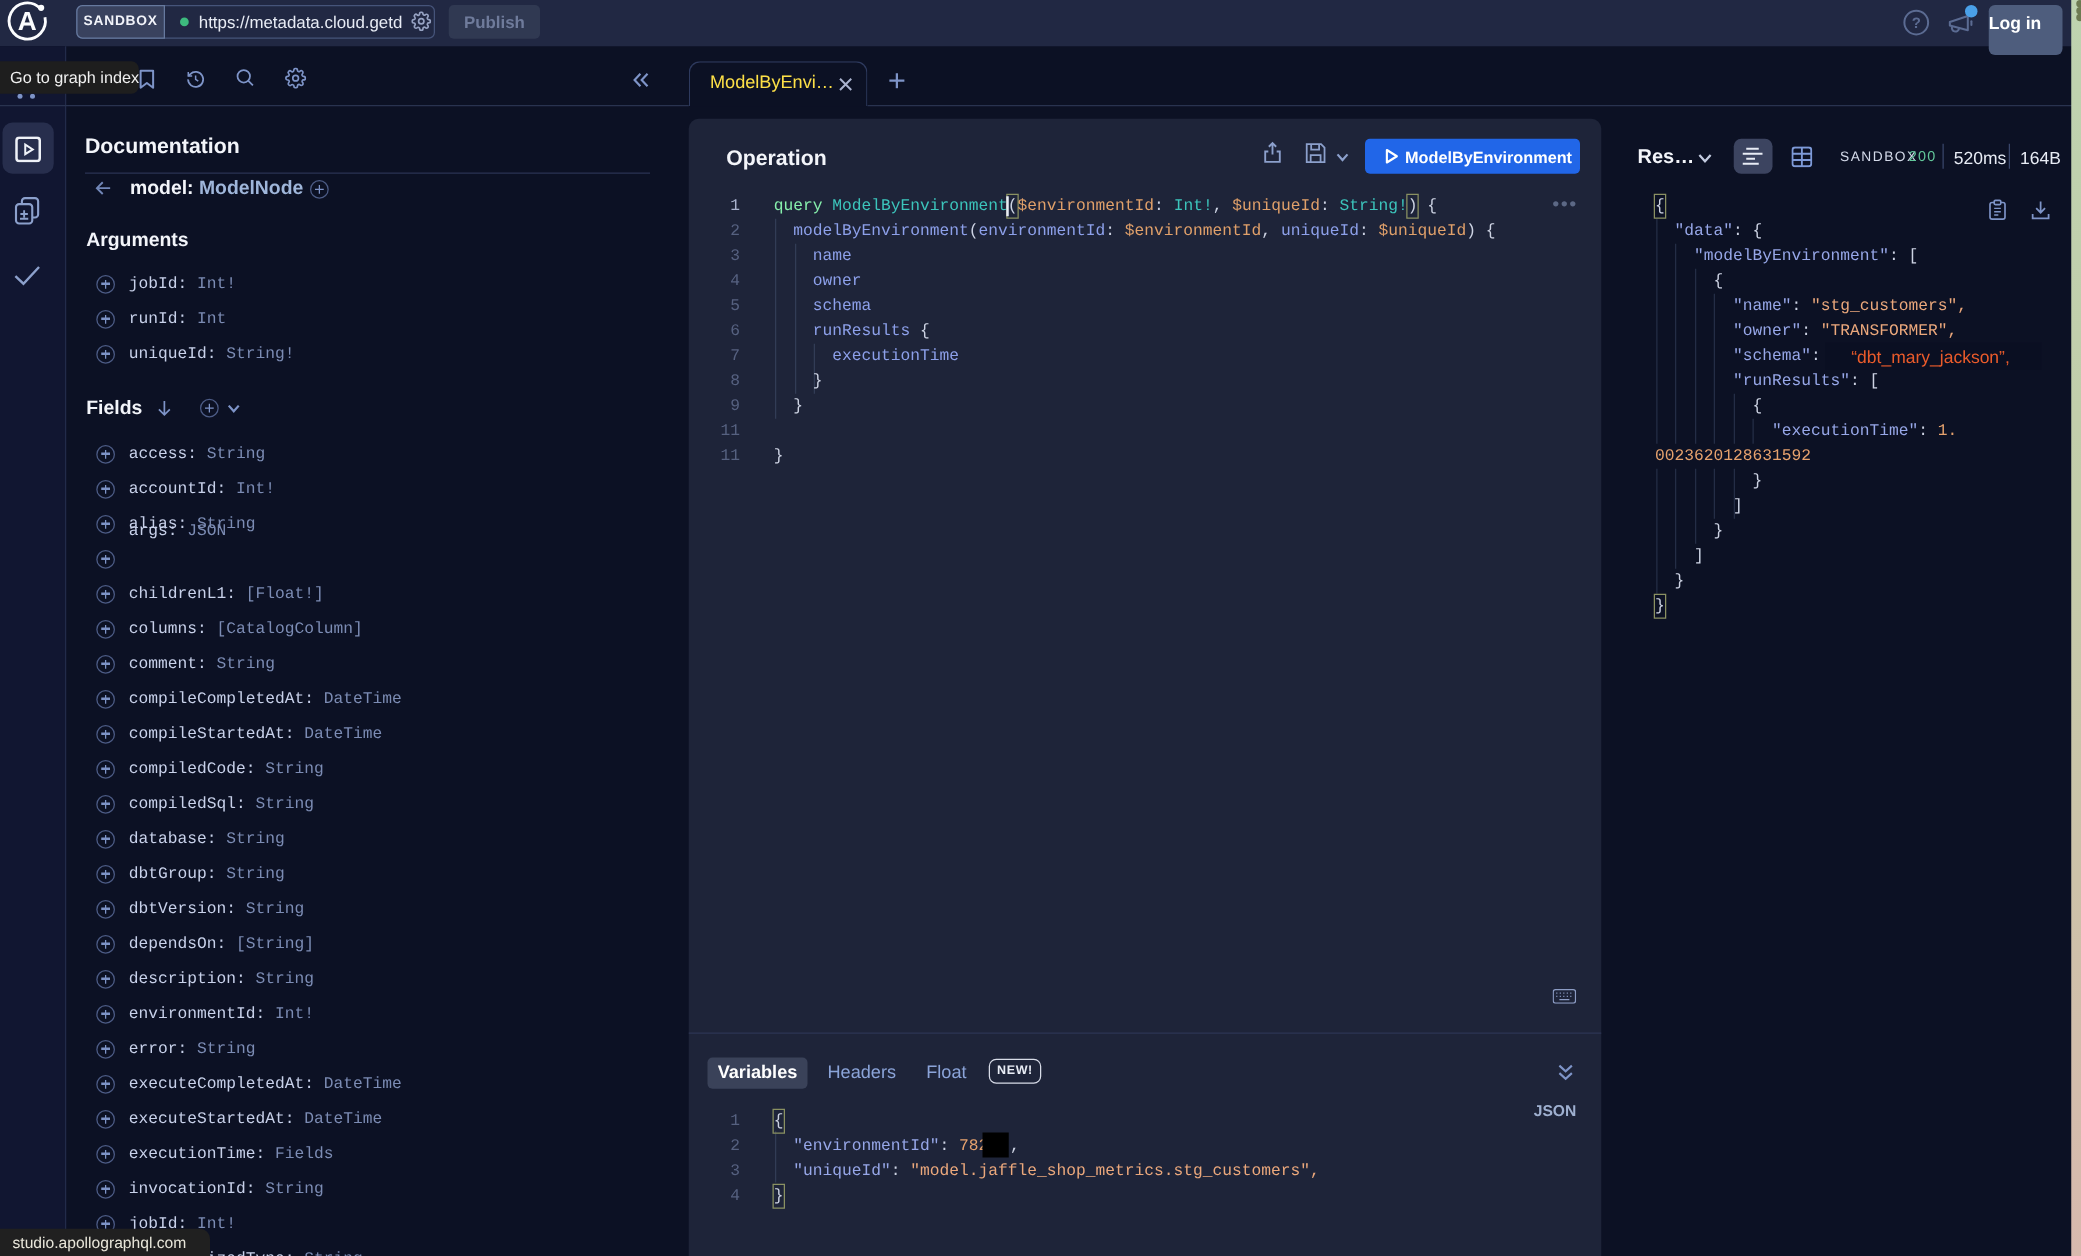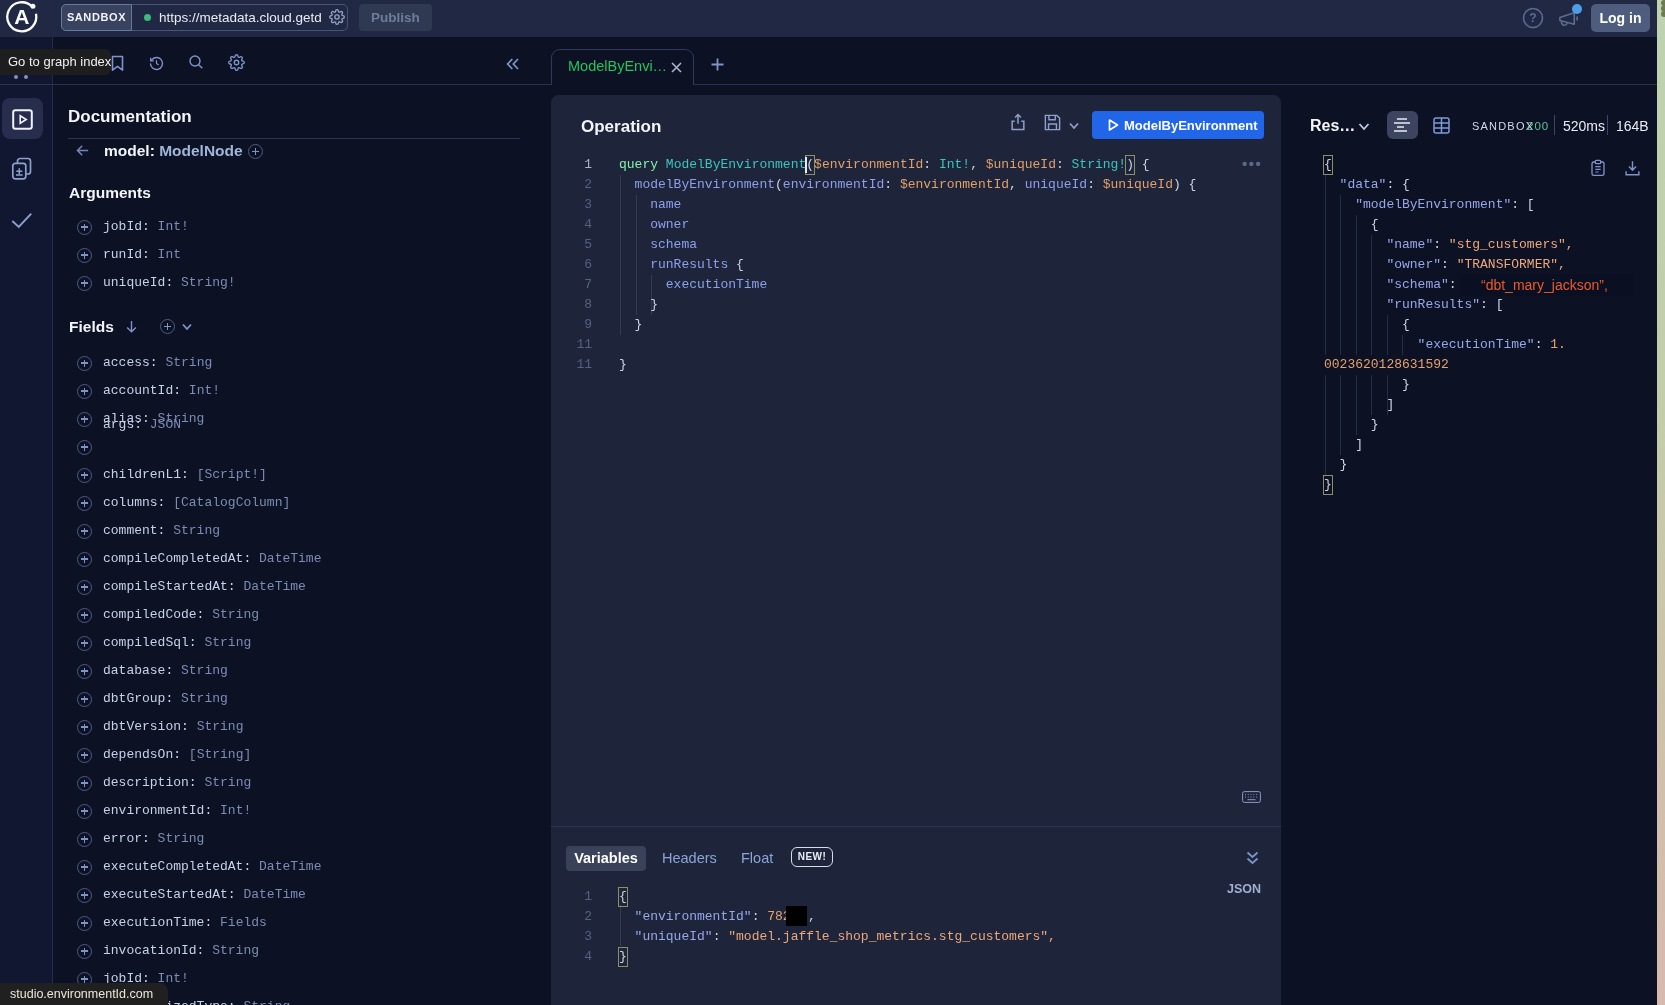--- a/index.html
+++ b/index.html
@@ -49,21 +49,21 @@
     <text x="11" y="15.4" text-anchor="middle" fill="#5b6b92" font-size="12" font-weight="bold" font-family="Liberation Sans">?</text>
   </svg>
 
   <svg class="abs" style="left:1557px;top:7px" width="23" height="23" viewBox="0 0 24 24" fill="none" stroke="#5b6b92" stroke-width="1.7" stroke-linejoin="round" stroke-linecap="round">
     <path d="m3 11 15-5v12L3 14v-3z"></path>
     <path d="M10.6 16.8a3 3 0 1 1-5.8-1.6"></path>
     <path d="M21 10.5 L21 13.5"></path>
   </svg>
   <div class="abs" style="left:1572px;top:4px;width:10px;height:10px;border-radius:50%;background:#4aa0e8"></div>
 
-  <div class="abs" style="left:1591px;top:3.5px;width:59px;height:28px;background:#4e5d7d;border-radius:5px;color:#fff;font-size:14px;font-weight:bold;text-align:center;line-height:28px">Log in</div>
+  <div class="abs" style="left:1591px;top:3.5px;width:59px;height:40px;background:#4e5d7d;border-radius:5px;color:#fff;font-size:14px;font-weight:bold;line-height:28px">Log in</div>
 </div>
 
 <div class="abs" style="left:0;top:37px;width:52px;height:968px;background:#111631"></div>
 <div class="abs" style="left:52px;top:37px;width:1px;height:968px;background:#222b4a"></div>
 <div id="sidebar">
 
   <div class="abs" style="left:14px;top:75px;width:4px;height:4px;border-radius:50%;background:#7e94c8"></div>
   <div class="abs" style="left:23.5px;top:75px;width:4px;height:4px;border-radius:50%;background:#7e94c8"></div>
 
   <div class="abs" style="left:2px;top:98px;width:41px;height:41px;background:#272e4d;border-radius:8px"></div>
@@ -106,21 +106,21 @@
   <svg class="abs" style="left:228px;top:54px" width="17" height="17" viewBox="0 0 24 24" fill="none" stroke="#7e94c8" stroke-width="1.9">
     <circle cx="12" cy="12" r="3.2"></circle>
     <path d="M19.4 15a1.65 1.65 0 0 0 .33 1.82l.06.06a2 2 0 1 1-2.83 2.83l-.06-.06a1.65 1.65 0 0 0-1.82-.33 1.65 1.65 0 0 0-1 1.51V21a2 2 0 1 1-4 0v-.09A1.65 1.65 0 0 0 9 19.4a1.65 1.65 0 0 0-1.82.33l-.06.06a2 2 0 1 1-2.83-2.83l.06-.06a1.65 1.65 0 0 0 .33-1.82 1.65 1.65 0 0 0-1.51-1H3a2 2 0 1 1 0-4h.09A1.65 1.65 0 0 0 4.6 9a1.65 1.65 0 0 0-.33-1.82l-.06-.06a2 2 0 1 1 2.83-2.83l.06.06a1.65 1.65 0 0 0 1.82.33H9a1.65 1.65 0 0 0 1-1.51V3a2 2 0 1 1 4 0v.09a1.65 1.65 0 0 0 1 1.51 1.65 1.65 0 0 0 1.82-.33l.06-.06a2 2 0 1 1 2.83 2.83l-.06.06a1.65 1.65 0 0 0-.33 1.82V9a1.65 1.65 0 0 0 1.51 1H21a2 2 0 1 1 0 4h-.09a1.65 1.65 0 0 0-1.51 1z"></path>
   </svg>
 
   <svg class="abs" style="left:505px;top:56px" width="16" height="16" viewBox="0 0 24 24" fill="none" stroke="#7e94c8" stroke-width="2.6">
     <path d="M11 4.5 L4 12 L11 19.5 M19.5 4.5 L12.5 12 L19.5 19.5"></path>
   </svg>
 
   <div class="abs" style="left:551px;top:49px;width:143px;height:36px;border:1px solid #2e3a5e;border-bottom:none;border-radius:9px 9px 0 0;box-sizing:border-box;background:#0c1124"></div>
-  <div class="abs" style="left:568px;top:58px;color:#22c55e;font-size:14.5px">ModelByEnvi…</div>
+  <div class="abs" style="left:568px;top:58px;color:#fde047;font-size:14.5px">ModelByEnvi…</div>
   <svg class="abs" style="left:669px;top:60px" width="15" height="15" viewBox="0 0 15 15" stroke="#aab3cf" stroke-width="1.6">
     <path d="M3 3 L12 12 M12 3 L3 12"></path>
   </svg>
 
   <svg class="abs" style="left:711px;top:58px" width="13" height="13" viewBox="0 0 13 13" stroke="#7e94c8" stroke-width="1.8">
     <path d="M6.5 0.5 L6.5 12.5 M0.5 6.5 L12.5 6.5"></path>
   </svg>
 
   <div class="abs" style="left:0;top:49px;width:111px;height:26px;background:#1e1e1e;border-radius:0 6px 6px 0;color:#f0f0f0;font-size:13px;line-height:26px;padding-left:8px;box-sizing:border-box;white-space:nowrap">Go to graph index</div>
 </div>
@@ -155,21 +155,21 @@
 
   <div class="pc" style="left:77px;top:355.5px"></div>
     <div class="frow" style="top:355px">access: <span class="ft">String</span></div>
   <div class="pc" style="left:77px;top:383.5px"></div>
     <div class="frow" style="top:383px">accountId: <span class="ft">Int!</span></div>
   <div class="pc" style="left:77px;top:411.5px"></div>
     <div class="frow" style="top:411px">alias: <span class="ft">String</span></div>
   <div class="pc" style="left:77px;top:439.5px"></div>
     <div class="frow" style="top:417px">args: <span class="ft">JSON</span></div>
   <div class="pc" style="left:77px;top:467.5px"></div>
-    <div class="frow" style="top:467px">childrenL1: <span class="ft">[Script!]</span></div>
+    <div class="frow" style="top:467px">childrenL1: <span class="ft">[Float!]</span></div>
   <div class="pc" style="left:77px;top:495.5px"></div>
     <div class="frow" style="top:495px">columns: <span class="ft">[CatalogColumn]</span></div>
   <div class="pc" style="left:77px;top:523.5px"></div>
     <div class="frow" style="top:523px">comment: <span class="ft">String</span></div>
   <div class="pc" style="left:77px;top:551.5px"></div>
     <div class="frow" style="top:551px">compileCompletedAt: <span class="ft">DateTime</span></div>
   <div class="pc" style="left:77px;top:579.5px"></div>
     <div class="frow" style="top:579px">compileStartedAt: <span class="ft">DateTime</span></div>
   <div class="pc" style="left:77px;top:607.5px"></div>
     <div class="frow" style="top:607px">compiledCode: <span class="ft">String</span></div>
@@ -355,13 +355,13 @@
   <div class="abs" style="left:1481px;top:277px;color:#ea5b2b;font-size:14px;font-weight:normal;font-family:'Liberation Sans',sans-serif">“dbt_mary_jackson”,</div>
 </div>
 
 <div class="abs" style="left:1657px;top:0;width:8px;height:1005px;background:linear-gradient(#bed3b0,#c3cdaa 40%,#cdc2a9 70%,#d8b9ae)"></div>
 <svg class="abs" style="left:1657px;top:0" width="8" height="20">
   <circle cx="7" cy="3" r="3" fill="#6d7a52"></circle>
     <circle cx="7" cy="8.5" r="3" fill="#6d7a52"></circle>
     <circle cx="7" cy="14" r="3" fill="#6d7a52"></circle>
 </svg>
 
-<div class="abs" style="left:0;top:983px;width:168px;height:22px;background:#202020;border-radius:0 8px 0 0;color:#e8e6da;font-size:12.5px;line-height:22px;padding-left:10px;box-sizing:border-box">studio.environmentId.com</div>
+<div class="abs" style="left:0;top:983px;width:168px;height:22px;background:#202020;border-radius:0 8px 0 0;color:#e8e6da;font-size:12.5px;line-height:22px;padding-left:10px;box-sizing:border-box">studio.apollographql.com</div>
 
 </body></html>

